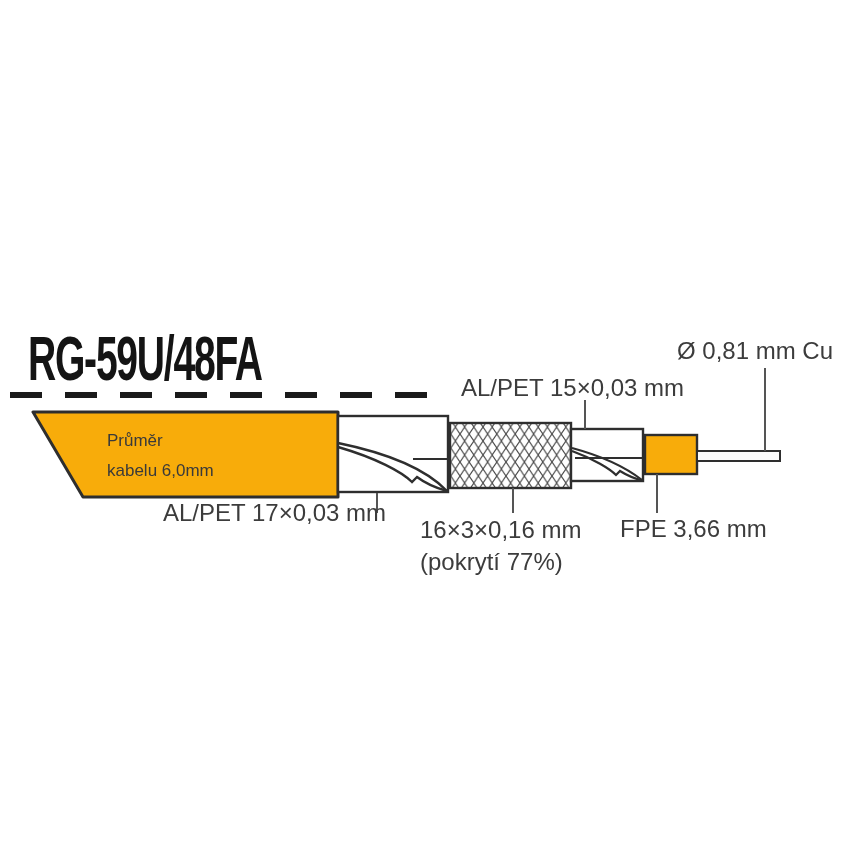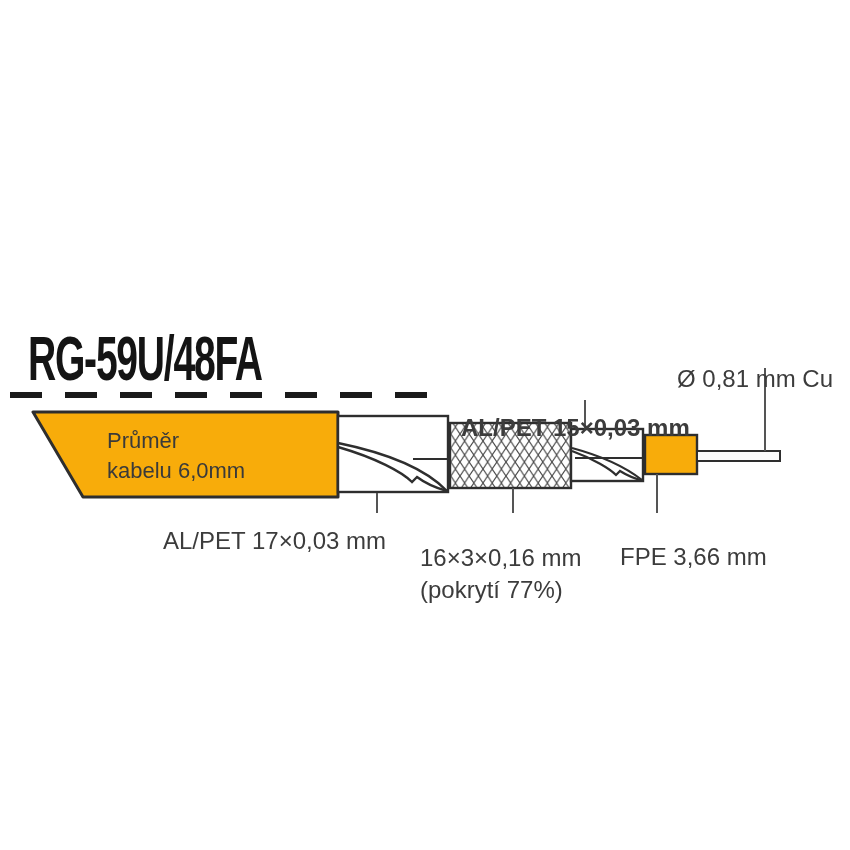--- a/index.html
+++ b/index.html
@@ -32,32 +32,31 @@
     position: absolute;
     left: 0; top: 0;
     width: 850px; height: 850px;
   }
   .callout {
     position: absolute;
     font-size: 24px;
     line-height: 30px;
     color: #3c3c3c;
     white-space: nowrap;
-    margin-top: 28px;
   }
   .callout.center2 {
     text-align: left;
     white-space: normal;
     line-height: 32px;
   }
   .jacket-text {
     position: absolute;
     left: 107px;
     top: 426px;
-    font-size: 22px;
+    font-size: 17px;
     line-height: 30px;
     color: #3a3a3a;
     white-space: nowrap;
   }
 </style>
 </head>
 <body>
 
 <div class="stage">
 
@@ -99,21 +98,21 @@
     <line x1="377" y1="493" x2="377" y2="513" stroke="#555555" stroke-width="2"></line>
     <line x1="513" y1="488" x2="513" y2="513" stroke="#555555" stroke-width="2"></line>
     <line x1="657" y1="474" x2="657" y2="513" stroke="#555555" stroke-width="2"></line>
   </svg>
 
   <div class="jacket-text">
     <div>Průměr</div>
     <div>kabelu 6,0mm</div>
   </div>
 
-  <div class="callout" style="left:461px; top:385px;font-weight:bold;">AL/PET 15×0,03 mm</div>
+  <div class="callout" style="left:461px; top:373px;">AL/PET 15×0,03 mm</div>
 
   <div class="callout" style="left:677px; top:336px;">Ø 0,81 mm Cu</div>
 
   <div class="callout" style="left:163px; top:498px;">AL/PET 17×0,03 mm</div>
 
   <div class="callout center2" style="left:420px; top:514px; width:166px;">
     <div>16×3×0,16 mm</div>
     <div>(pokrytí 77%)</div>
   </div>
 

